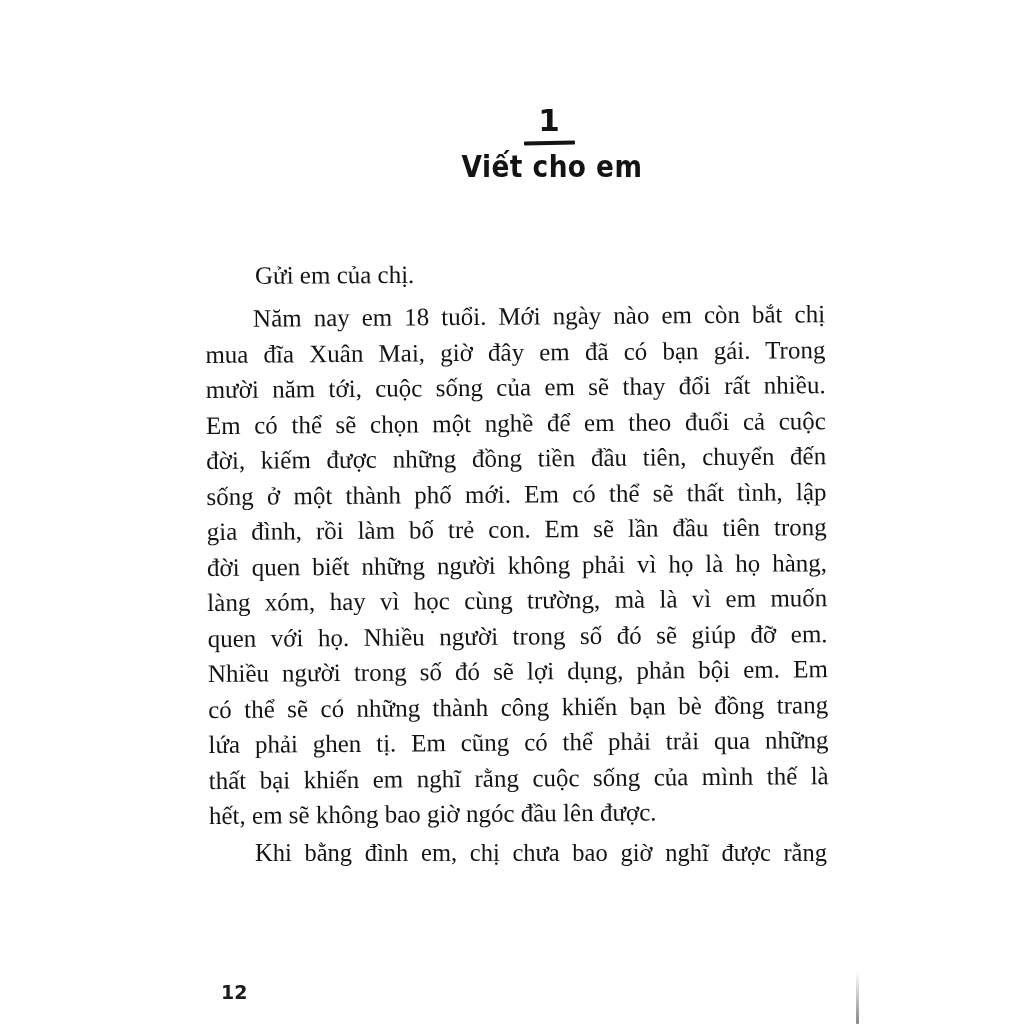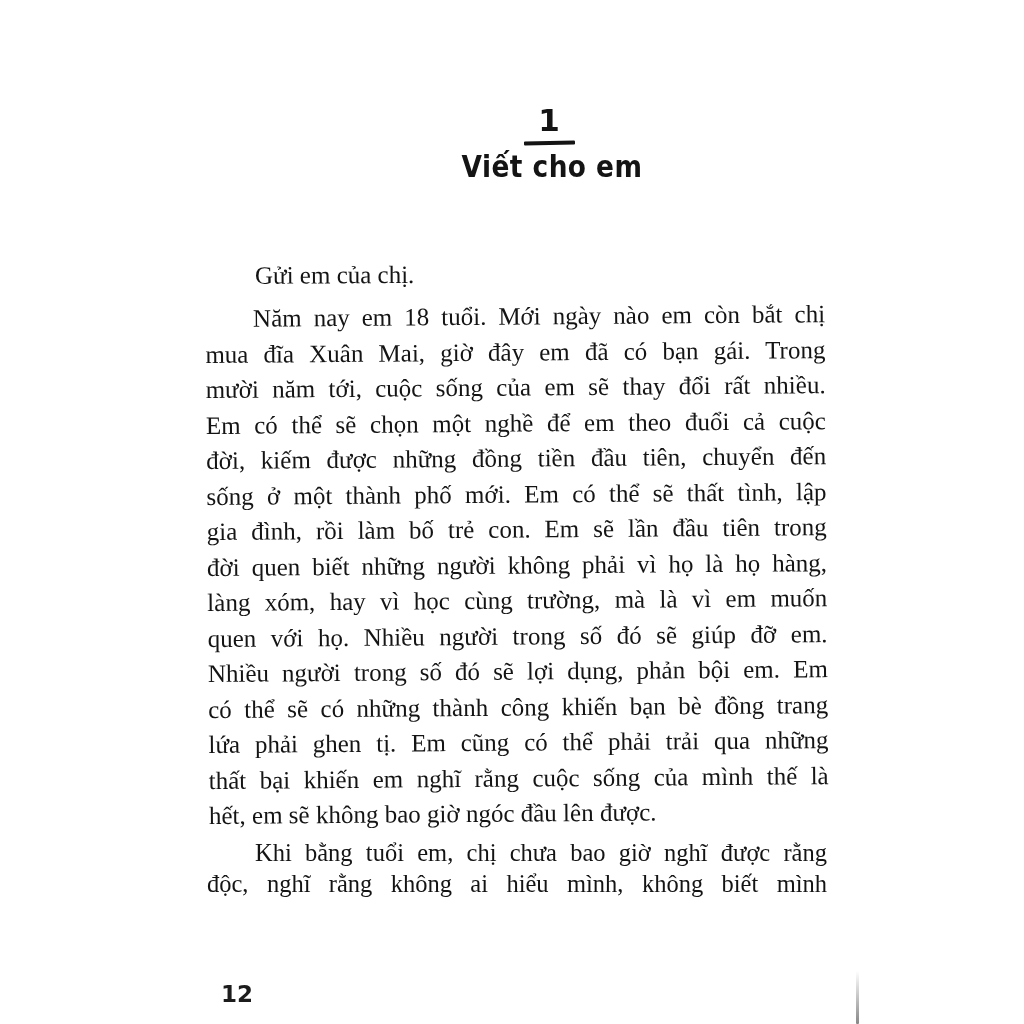--- a/index.html
+++ b/index.html
@@ -47,21 +47,21 @@
 
   .para-salutation { top: 258px; transform: rotate(-0.3deg); transform-origin: left center; }
   .para-main       { top: 301px; transform: rotate(-0.45deg); transform-origin: left center; }
   .para-reflection { top: 837px; font-size: 24.5px; }
   .para-reflection .line, .para-reflection .line.just { height: 31px; line-height: 31px; }
 
   
   .page-number {
     position: absolute; left: 221px; top: 981px;
     font-family: "DejaVu Sans", sans-serif;
-    font-weight: bold; font-size: 23px; color: #1c1c1c;
+    font-weight: bold; font-size: 19px; color: #1c1c1c;
   }
 
   
   .page-edge-shadow {
     position: absolute; left: 856px; top: 971px;
     width: 3px; height: 53px;
     background: linear-gradient(to bottom, rgba(140,140,140,0), rgba(120,120,120,0.35) 40%, rgba(95,95,95,0.75));
     border-radius: 1px;
   }
 </style>
@@ -92,21 +92,20 @@
       <div class="line just">làng xóm, hay vì học cùng trường, mà là vì em muốn</div>
       <div class="line just">quen với họ. Nhiều người trong số đó sẽ giúp đỡ em.</div>
       <div class="line just">Nhiều người trong số đó sẽ lợi dụng, phản bội em. Em</div>
       <div class="line just">có thể sẽ có những thành công khiến bạn bè đồng trang</div>
       <div class="line just">lứa phải ghen tị. Em cũng có thể phải trải qua những</div>
       <div class="line just">thất bại khiến em nghĩ rằng cuộc sống của mình thế là</div>
       <div class="line">hết, em sẽ không bao giờ ngóc đầu lên được.</div>
     </div>
 
   <div class="para para-reflection">
-      <div class="line indent just">Khi bằng tuổi em, chị chưa bao giờ nghĩ được rằng</div>
-      <div class="line just">độc, nghĩ rằng không ai hiểu mình, không biết mình</div>
+      <div class="line indent just">Khi bằng đình em, chị chưa bao giờ nghĩ được rằng</div>
     </div>
 
   <div class="page-number">12</div>
 
   <div class="page-edge-shadow"></div>
 
 </div>
 
 </body></html>

